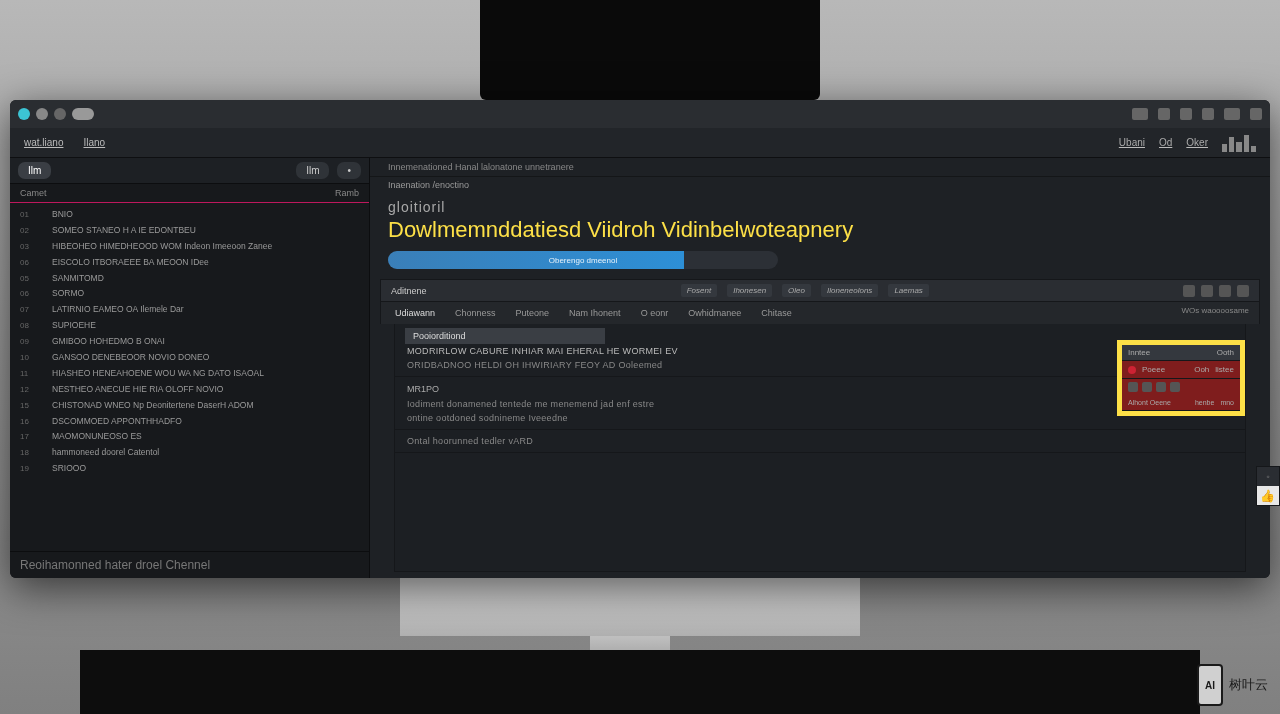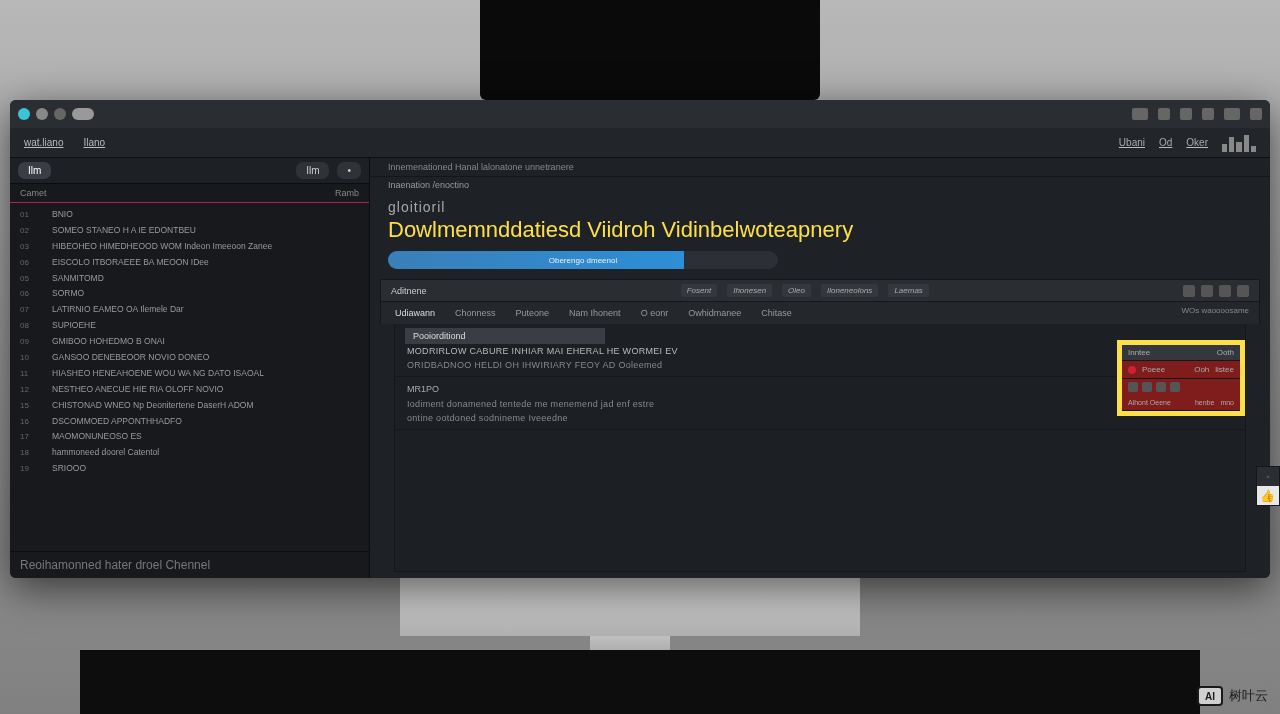--- a/index.html
+++ b/index.html
@@ -424,21 +424,21 @@
       display: flex;
       align-items: center;
       gap: 6px;
       z-index: 4;
       color: #1a1a1a;
       font-size: 13px;
       font-weight: 500;
     }
     .wm-box {
       width: 26px;
-      height: 20px;
+      height: 42px;
       border: 2px solid #1a1a1a;
       border-radius: 4px;
       display: flex;
       align-items: center;
       justify-content: center;
       font-size: 10px;
       font-weight: 700;
       background: #d0d0d0;
     }
   </style>
@@ -614,20 +614,23 @@
         <div class="section-block">
           <div class="section-title-bar">Pooiorditiond</div>
           <div class="section-line">MODRIRLOW CABURE INHIAR MAI EHERAL HE WORMEI EV</div>
           <div class="section-line dim">ORIDBADNOO HELDI OH IHWIRIARY FEOY AD Ooleemed</div>
         </div>
         <div class="section-block">
           <div class="section-label">MR1PO</div>
           <div class="section-line dim">Iodiment donamened tentede me menemend jad enf estre</div>
           <div class="section-line dim">ontine ootdoned sodnineme Iveeedne</div>
         </div>
+        <div class="section-block">
+          <div class="section-line dim">Ontal hoorunned tedler vARD</div>
+        </div>
 
         <div class="floating-panel">
           <div class="fp-header">
             <span>Inntee</span>
             <span>Ooth</span>
           </div>
           <div class="fp-row">
             <div class="fp-dot"></div>
             <span>Poeee</span>
             <span style="margin-left:auto">Ooh</span>

